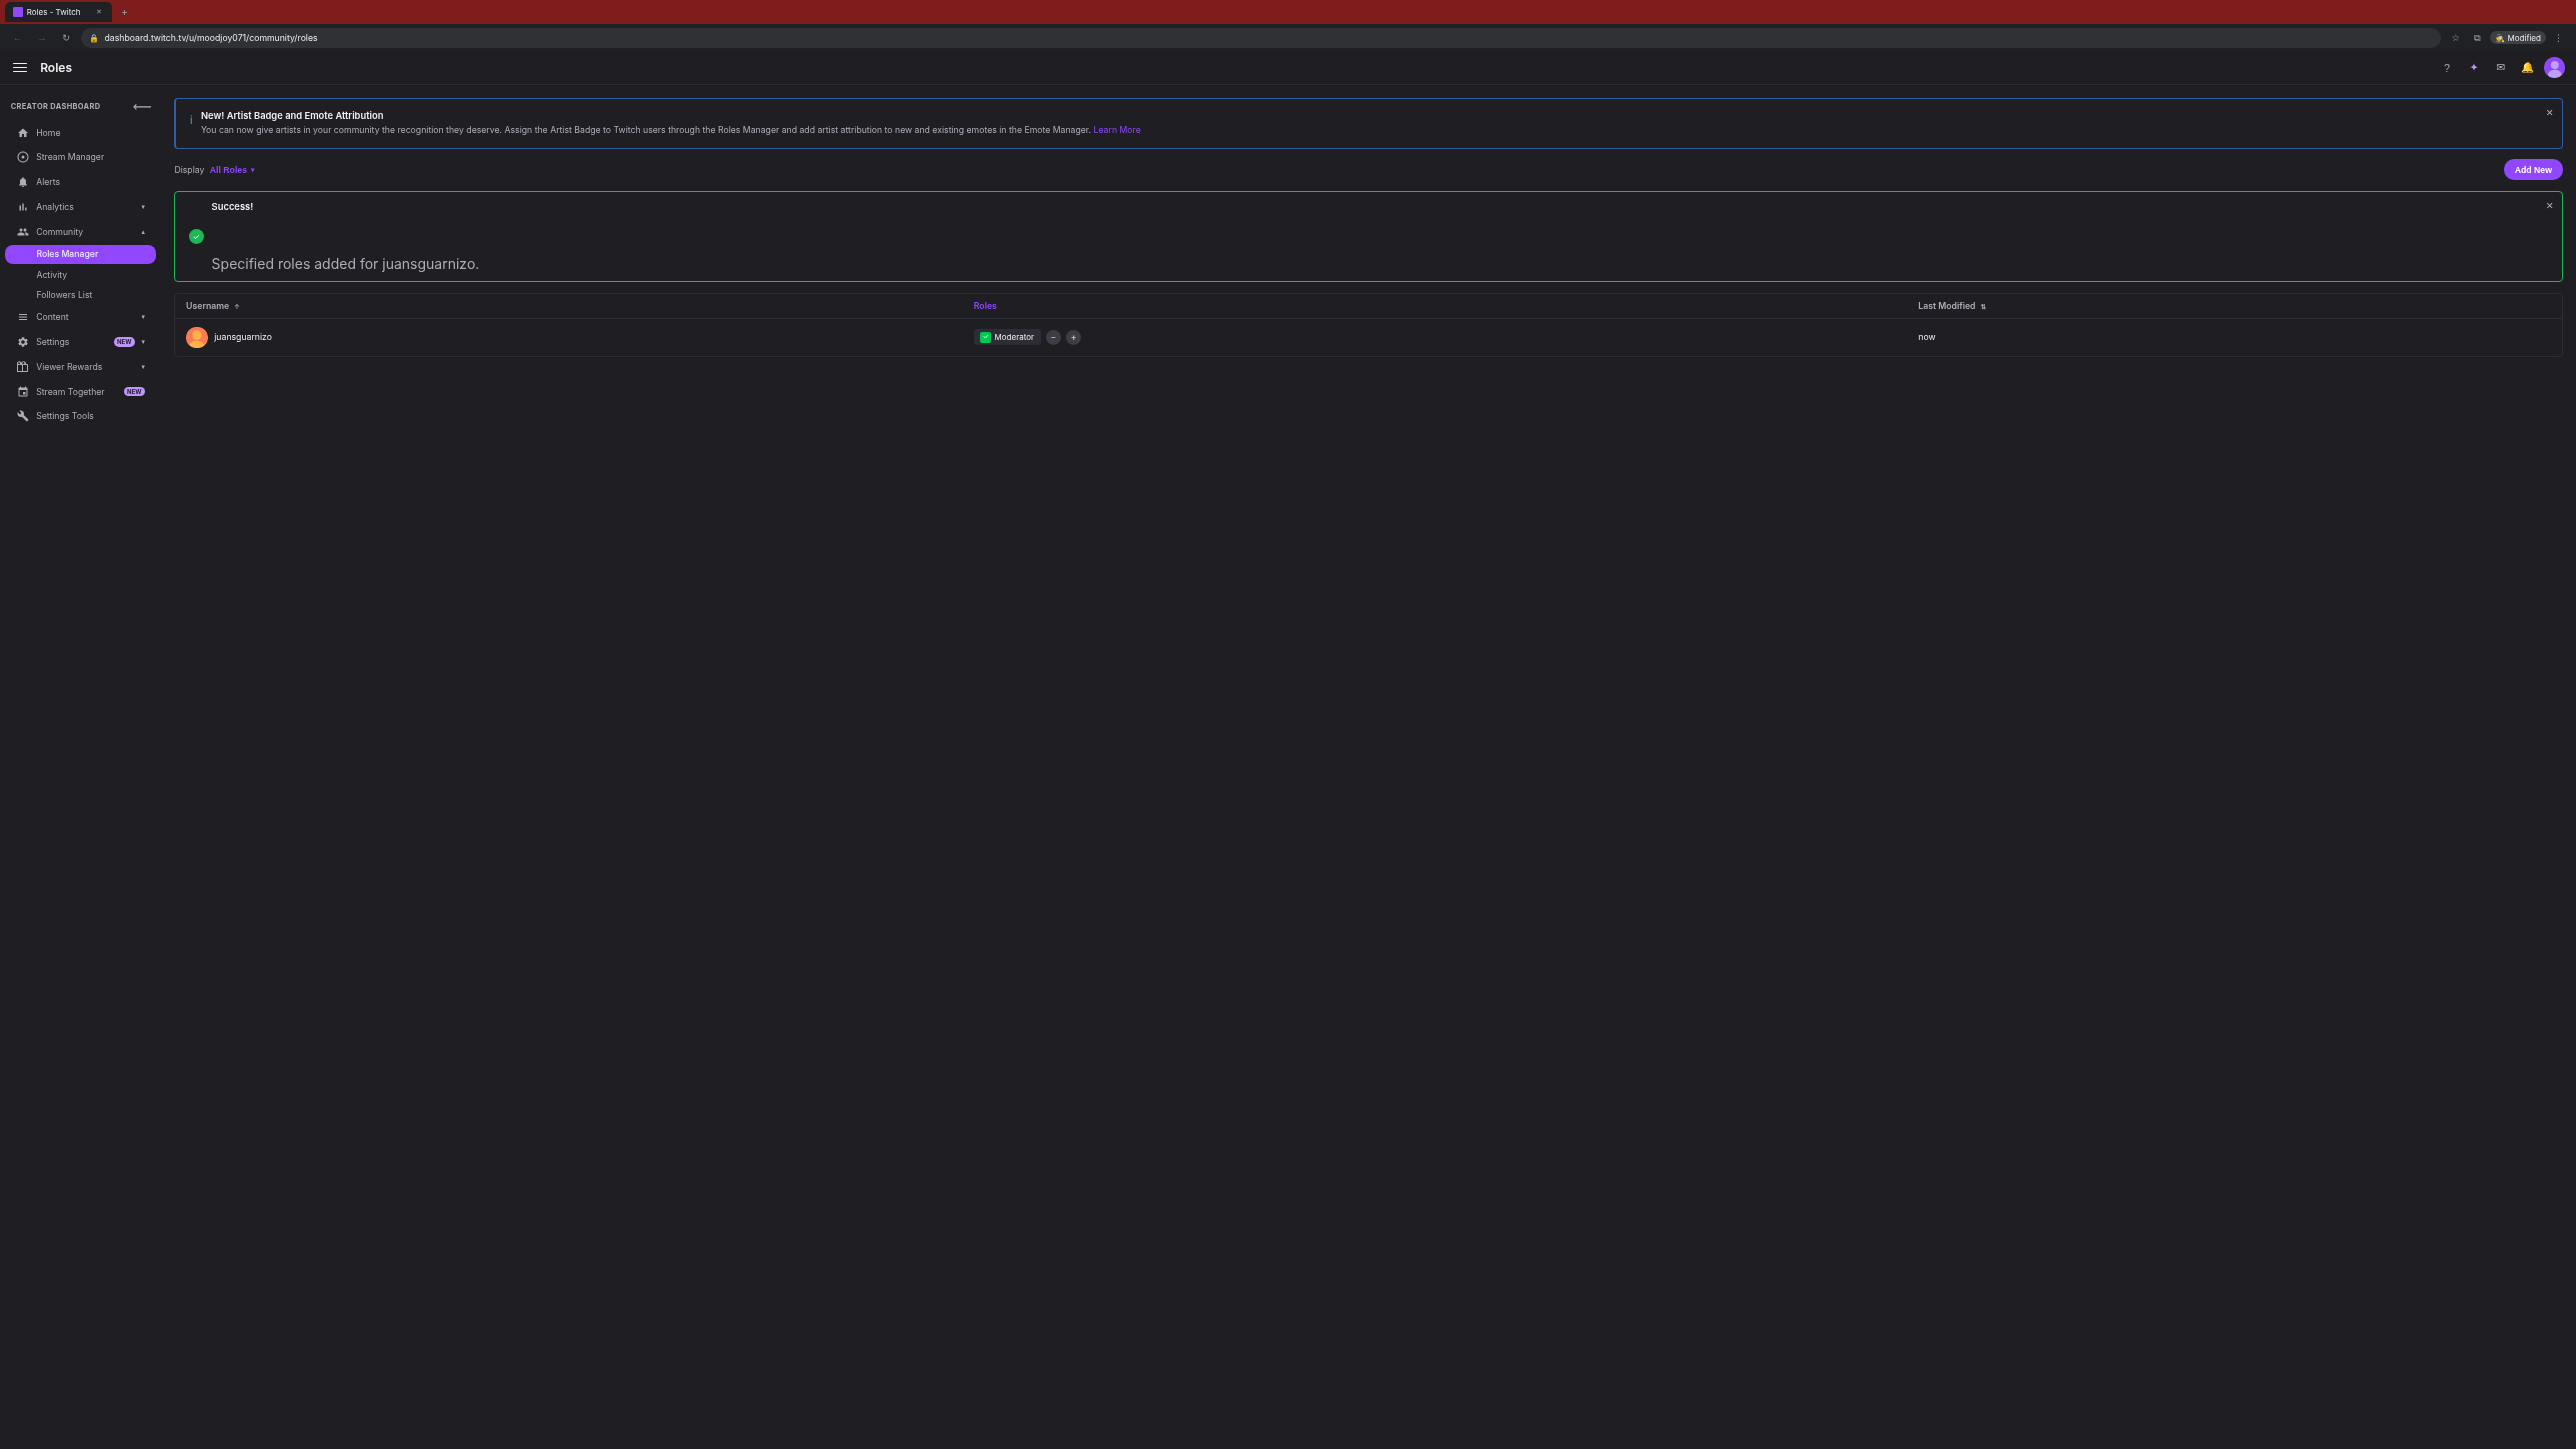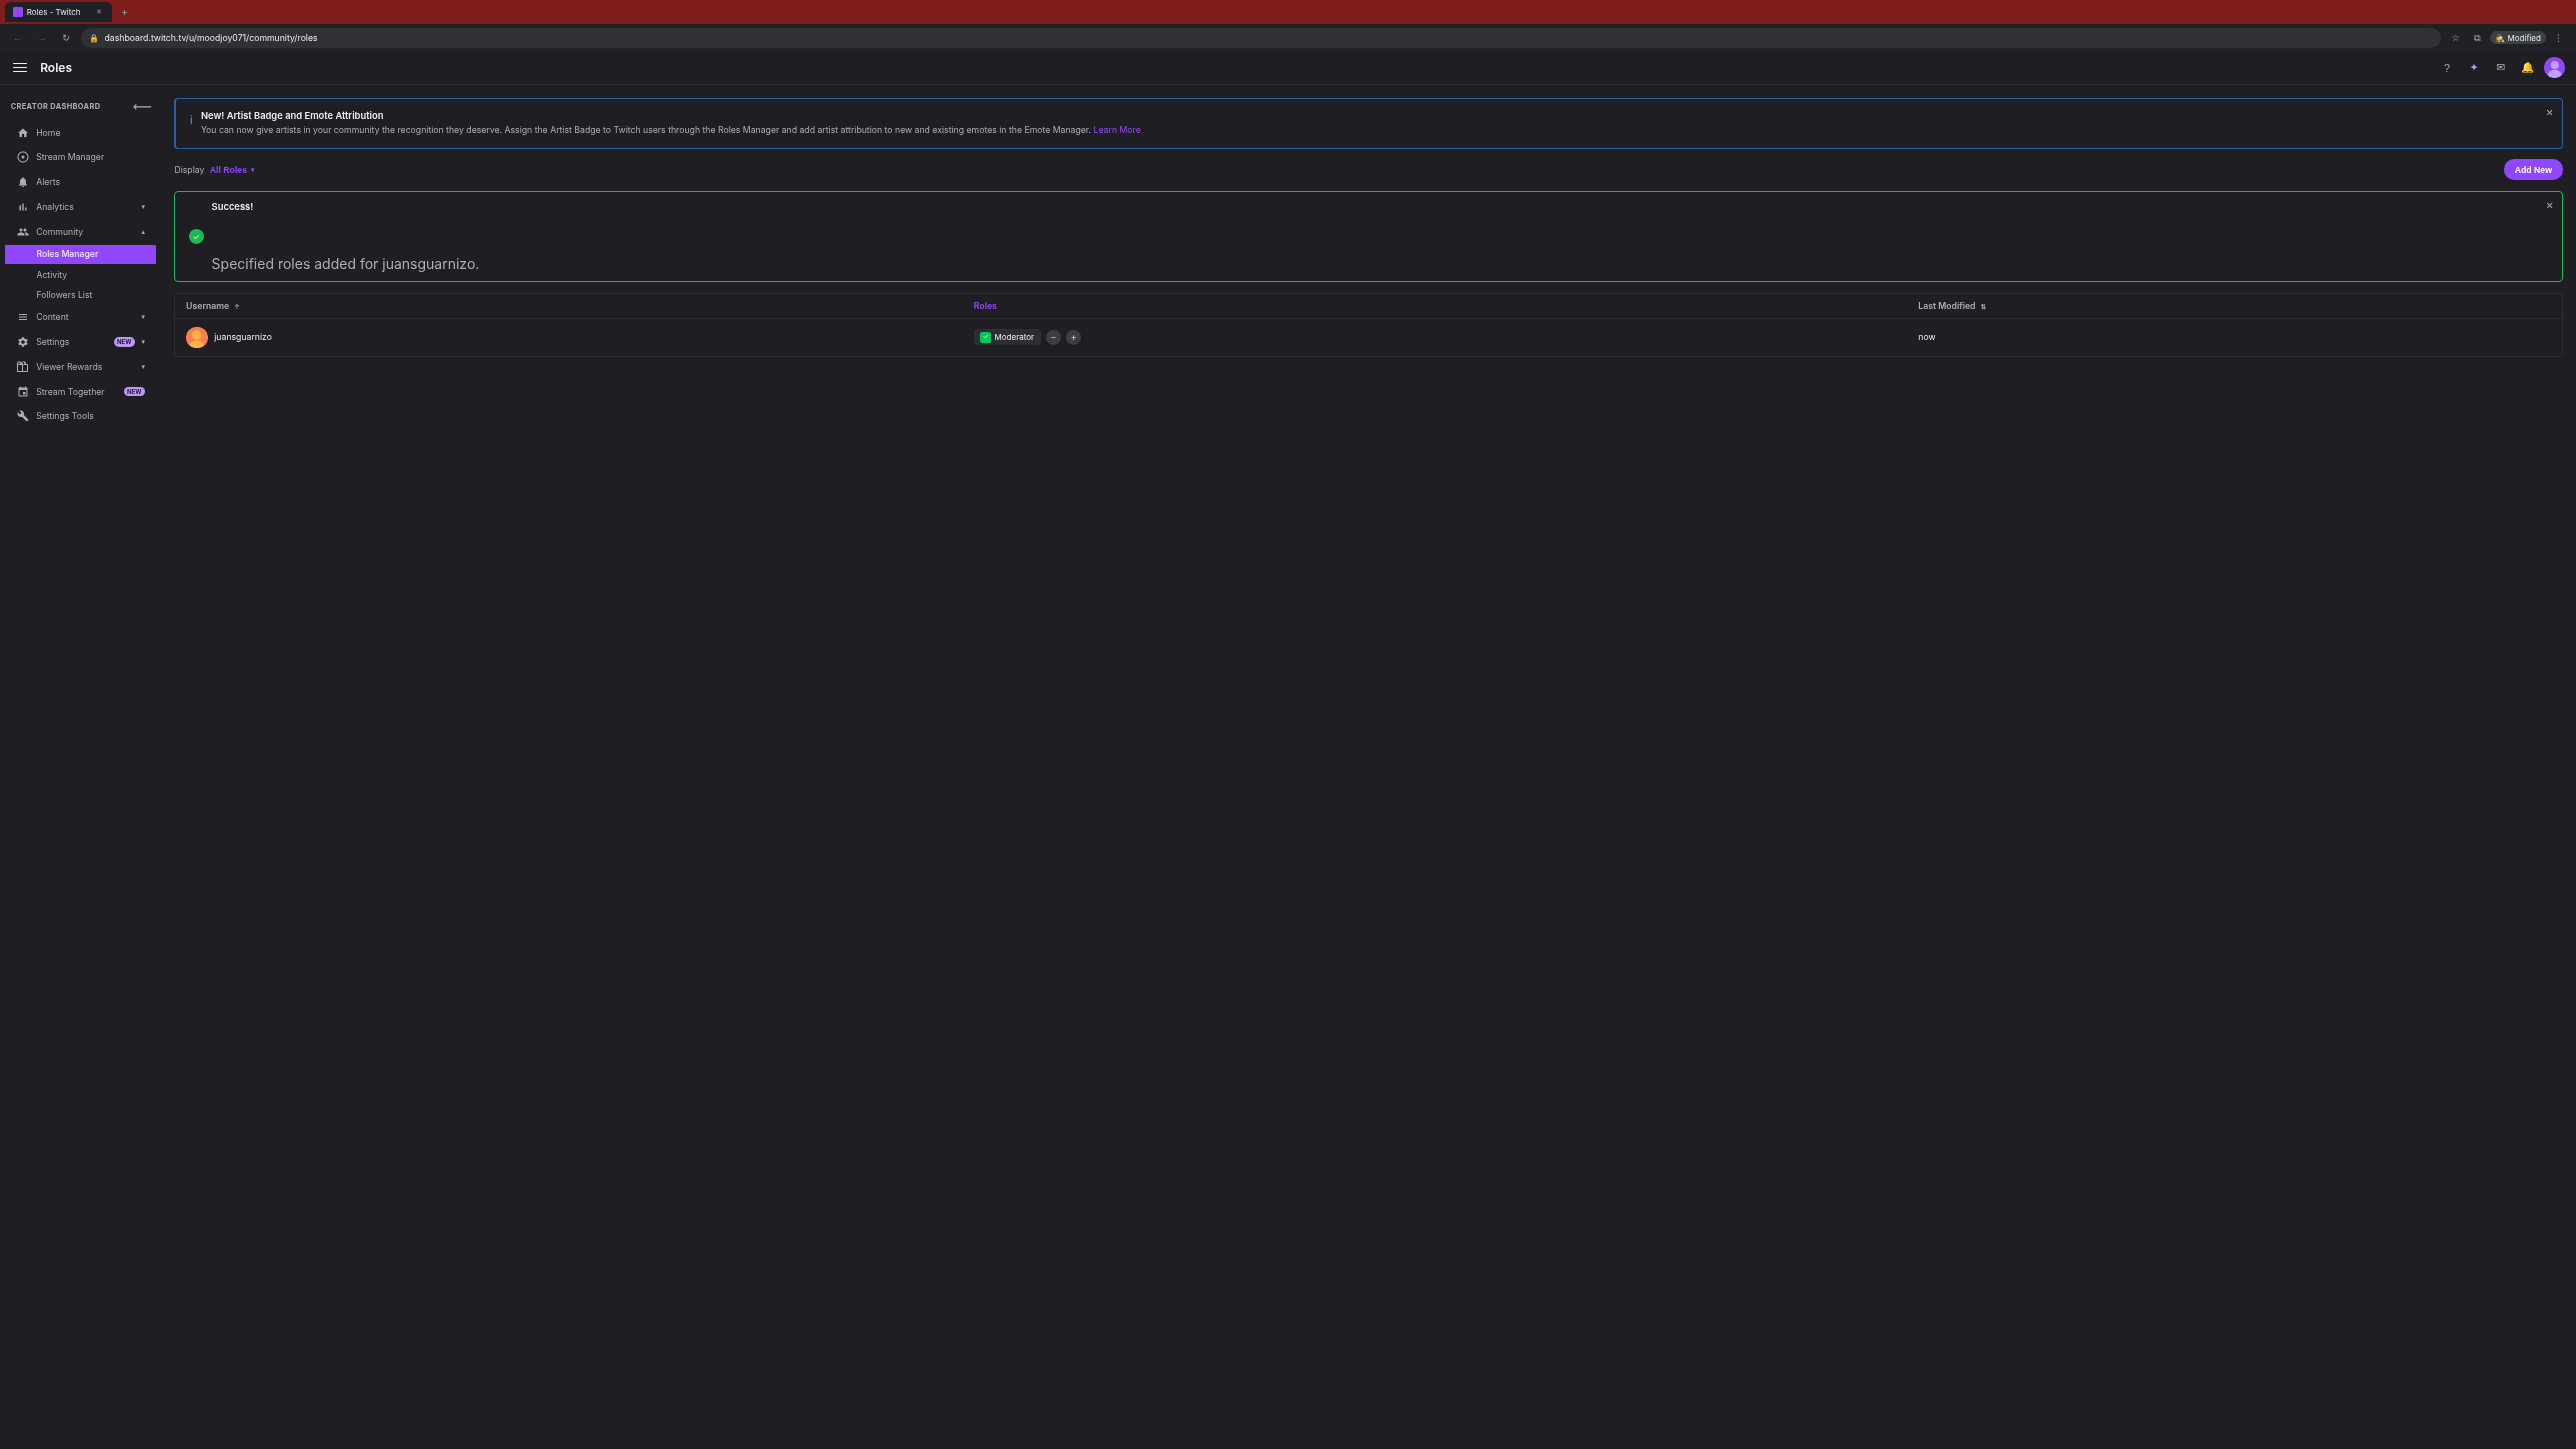--- a/index.html
+++ b/index.html
@@ -205,21 +205,21 @@
       <div class="sidebar-item">
         <span class="item-icon">
           <svg width="12" height="12" viewBox="0 0 24 24" fill="currentColor">
               <path d="M16 11c1.66 0 2.99-1.34 2.99-3S17.66 5 16 5c-1.66 0-3 1.34-3 3s1.34 3 3 3zm-8 0c1.66 0 2.99-1.34 2.99-3S9.66 5 8 5C6.34 5 5 6.34 5 8s1.34 3 3 3zm0 2c-2.33 0-7 1.17-7 3.5V19h14v-2.5c0-2.33-4.67-3.5-7-3.5zm8 0c-.29 0-.62.02-.97.05 1.16.84 1.97 1.97 1.97 3.45V19h6v-2.5c0-2.33-4.67-3.5-7-3.5z"></path>
             </svg>
         </span>
         <span class="item-label">Community</span>
         <span class="chevron">▴</span>
       </div>
 
-      <div class="sidebar-sub-item active" style="background: rgb(145, 71, 255); color: rgb(239, 239, 241); border-radius: 1px; padding: 4.7px 10.7px 4.7px 31px; margin: 0.7px 5.4px; font-size: 8.7px; font-weight: 500; display: flex; align-items: center; cursor: pointer;">
+      <div class="sidebar-sub-item active" style="background: rgb(145, 71, 255); color: rgb(239, 239, 241); border-radius: 8px; padding: 4.7px 10.7px 4.7px 31px; margin: 0.7px 5.4px; font-size: 8.7px; font-weight: 500; display: flex; align-items: center; cursor: pointer;">
         <span>Roles Manager</span>
       </div>
       <div class="sidebar-sub-item">
         <span>Activity</span>
       </div>
       <div class="sidebar-sub-item">
         <span>Followers List</span>
       </div>
 
       <div class="sidebar-item">

